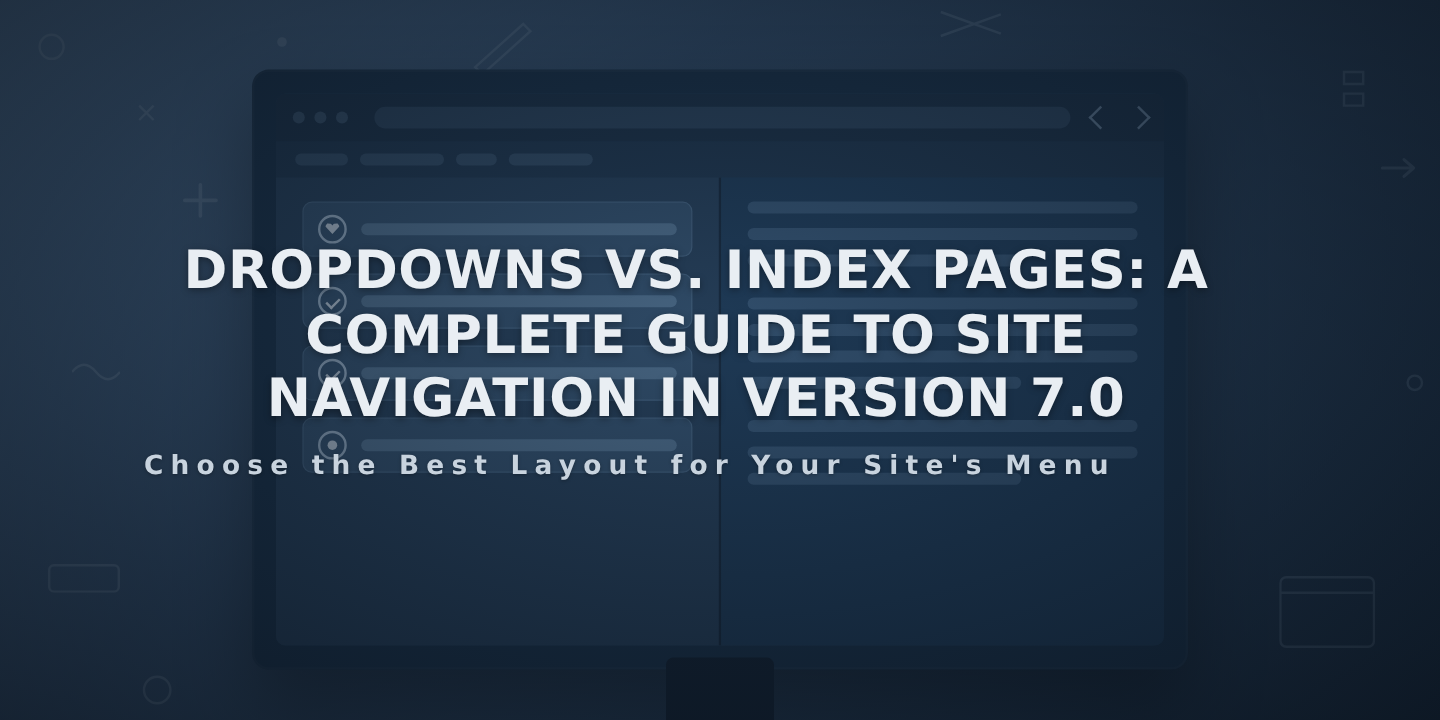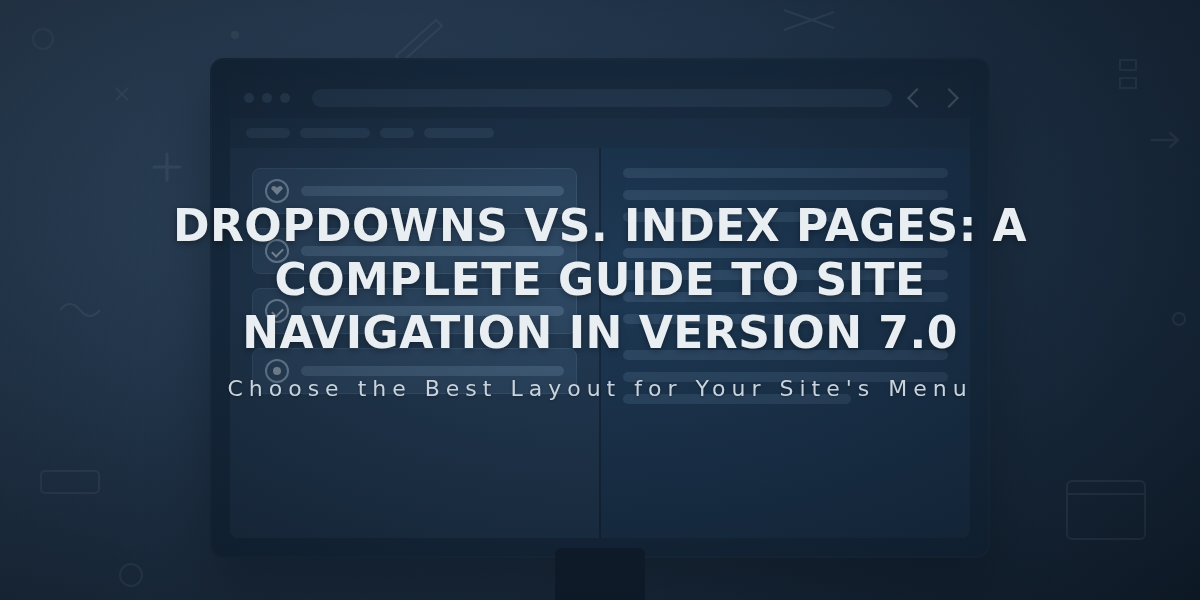--- a/index.html
+++ b/index.html
@@ -128,39 +128,39 @@
     position: absolute; inset: 0;
     background: radial-gradient(ellipse at 50% 45%, rgba(10,20,32,0.25) 0%, rgba(8,16,26,0.62) 70%, rgba(6,12,20,0.72) 100%);
   }
 
   
   .copy {
     position: absolute;
     inset: 0;
     display: flex;
     flex-direction: column;
-    align-items: center;
+    align-items: flex-start;
     justify-content: center;
     text-align: center;
     padding: 0 120px;
     color: #e9eef3;
   }
   .title {
     font-weight: 800;
     font-size: 44px;
     line-height: 1.22;
     letter-spacing: 0.5px;
     text-transform: uppercase;
     text-shadow: 0 2px 6px rgba(0,0,0,0.35);
     max-width: 920px;
   }
   .subtitle {
     margin-top: 16px;
     font-size: 22px;
-    font-weight: 400;
+    font-weight: 700;
     letter-spacing: 6px;
     color: #c8d3de;
     text-shadow: 0 1px 3px rgba(0,0,0,0.3);
   }
 </style>
 </head>
 <body>
 
 <div class="stage">
 

